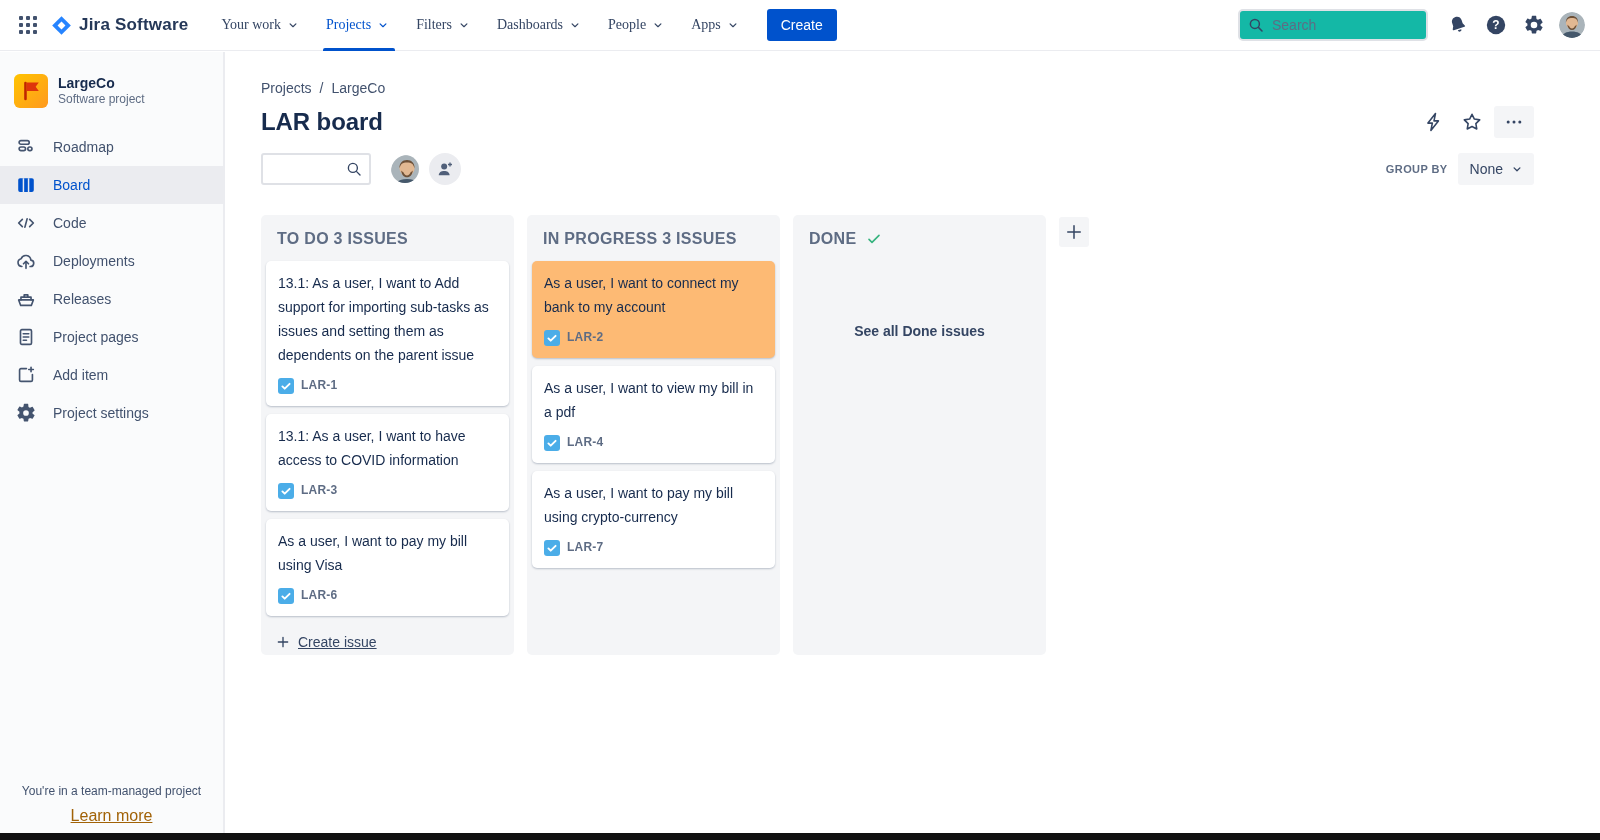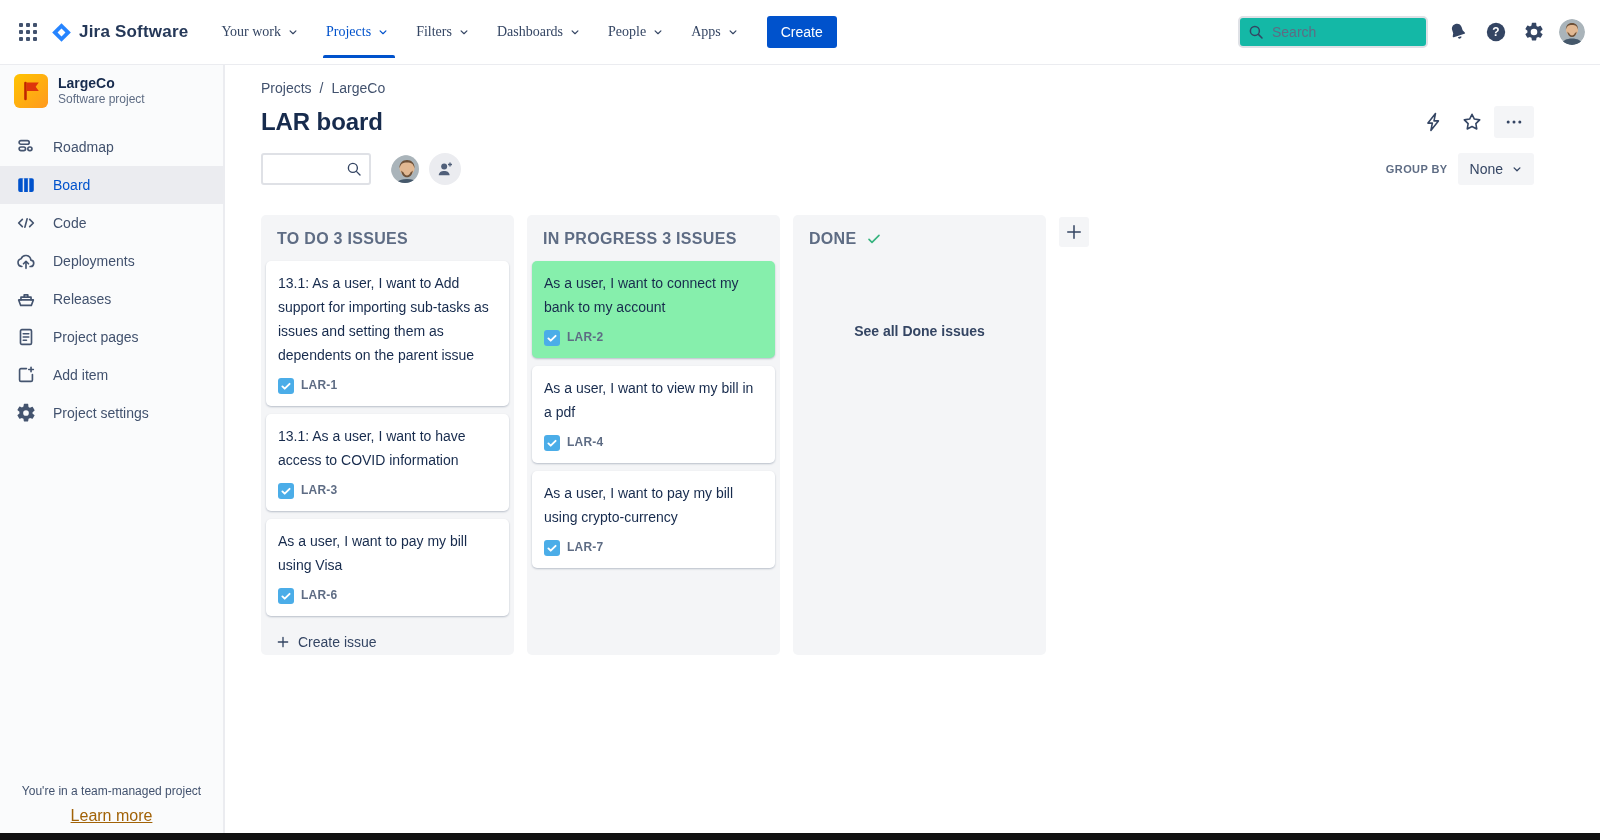--- a/index.html
+++ b/index.html
@@ -5,21 +5,21 @@
   * { margin:0; padding:0; box-sizing:border-box; }
   html,body { width:1600px; height:840px; }
   body {
     font-family:"Liberation Sans", sans-serif;
     background:#fff; color:#172B4D; overflow:hidden; position:relative;
   }
   svg { display:block; }
 
   
   .topnav {
-    position:absolute; top:0; left:0; width:1600px; height:65px;
+    position:absolute; top:0; left:0; width:1600px; height:51px;
     background:#fff; border-bottom:1px solid #EBECF0;
     display:flex; align-items:center; padding:0 12px; z-index:20;
   }
   .appswitcher-btn { width:32px; height:32px; border:none; background:transparent; border-radius:3px;
     display:flex; align-items:center; justify-content:center; cursor:pointer; }
   .logo { display:flex; align-items:center; gap:6px; padding:0 10px 0 6px; }
   .logo-text { font-size:17px; font-weight:700; color:#253858; letter-spacing:.2px; }
   .nav-items { display:flex; align-items:stretch; height:51px; margin-left:10px; }
   .nav-item {
     display:flex; align-items:center; gap:5px; padding:0 13px; position:relative;
@@ -107,28 +107,28 @@
   .board { display:flex; align-items:flex-start; gap:13px; margin-top:30px; }
   .column { width:253px; height:440px; background:#F4F5F7; border-radius:5px; flex:none;
     display:flex; flex-direction:column; }
   .col-header { padding:15px 16px 10px 16px; font-size:16px; font-weight:600; color:#5E6C84;
     letter-spacing:.3px; display:flex; align-items:center; gap:10px; }
   .col-cards { padding:3px 5px 0 5px; }
   .card {
     background:#fff; border-radius:5px; box-shadow:0 1px 2px rgba(9,30,66,.25);
     padding:10px 12px 12px 12px; margin-bottom:8px; cursor:pointer;
   }
-  .card.selected { background:#86efac; }
+  .card.selected { background:#fdba74; }
   .card-text { font-size:14px; line-height:24px; color:#172B4D; }
   .card-meta { display:flex; align-items:flex-start; gap:7px; margin-top:11px; }
   .card-key { font-size:12px; font-weight:600; color:#5E6C84; letter-spacing:.2px; }
   .create-issue-btn {
     margin:2px 5px 8px 5px; padding:8px 9px; display:flex; align-items:center; gap:7px;
     background:transparent; border:none; border-radius:3px; cursor:pointer;
-    font-size:14px; font-weight:500; color:#344563; font-family:inherit;
+    font-size:14px; font-weight:500; color:#344563; font-family:inherit;text-decoration:underline;
   }
   .see-all { margin-top:64px; text-align:center; }
   .see-all-link { font-size:14px; font-weight:600; color:#344563; background:none; border:none;
     cursor:pointer; font-family:inherit; }
   .add-col-btn { width:30px; height:30px; margin-top:2px; background:#F4F5F7; border:none; border-radius:3px;
     display:flex; align-items:center; justify-content:center; cursor:pointer; color:#344563; flex:none; }
 
   .bottom-bar { position:absolute; left:0; bottom:0; width:1600px; height:7px; background:#111; z-index:30; }
 </style>
 </head>

